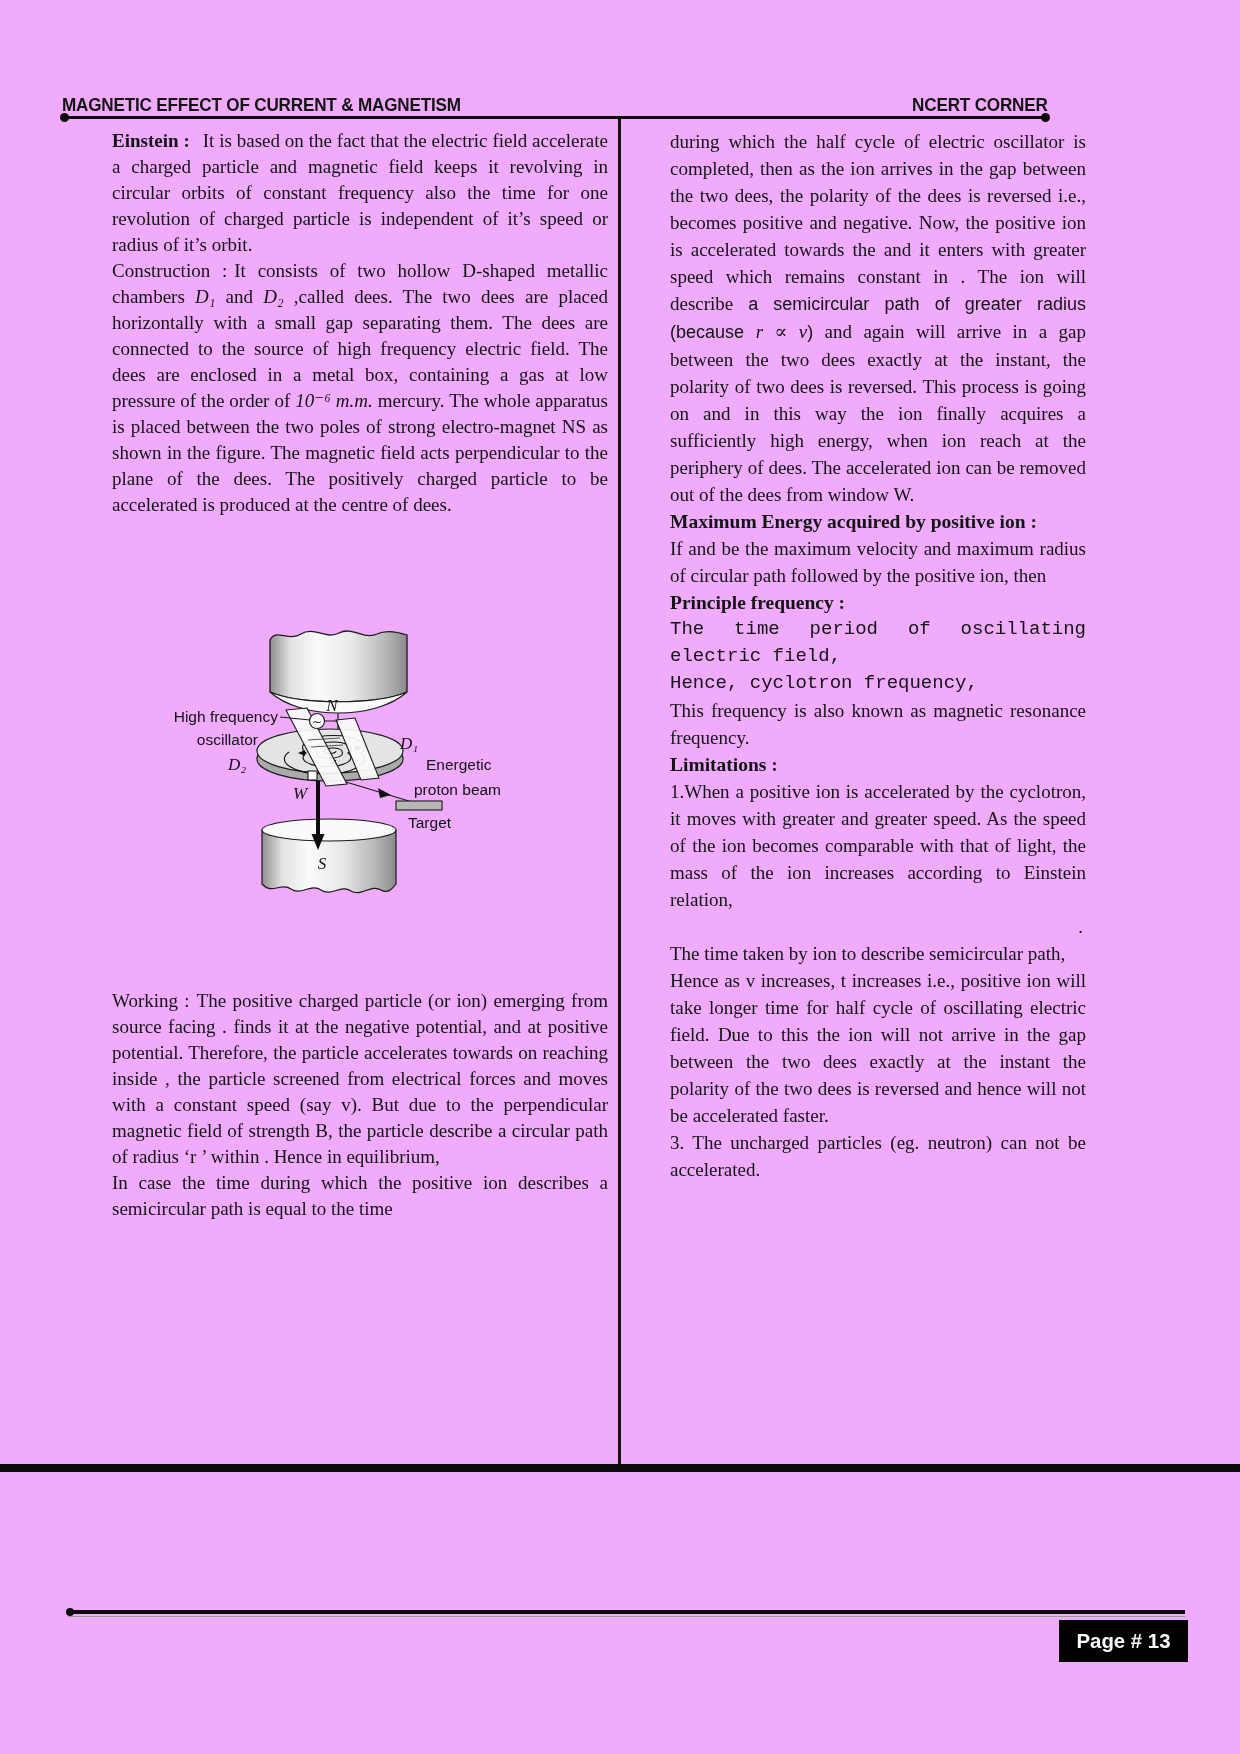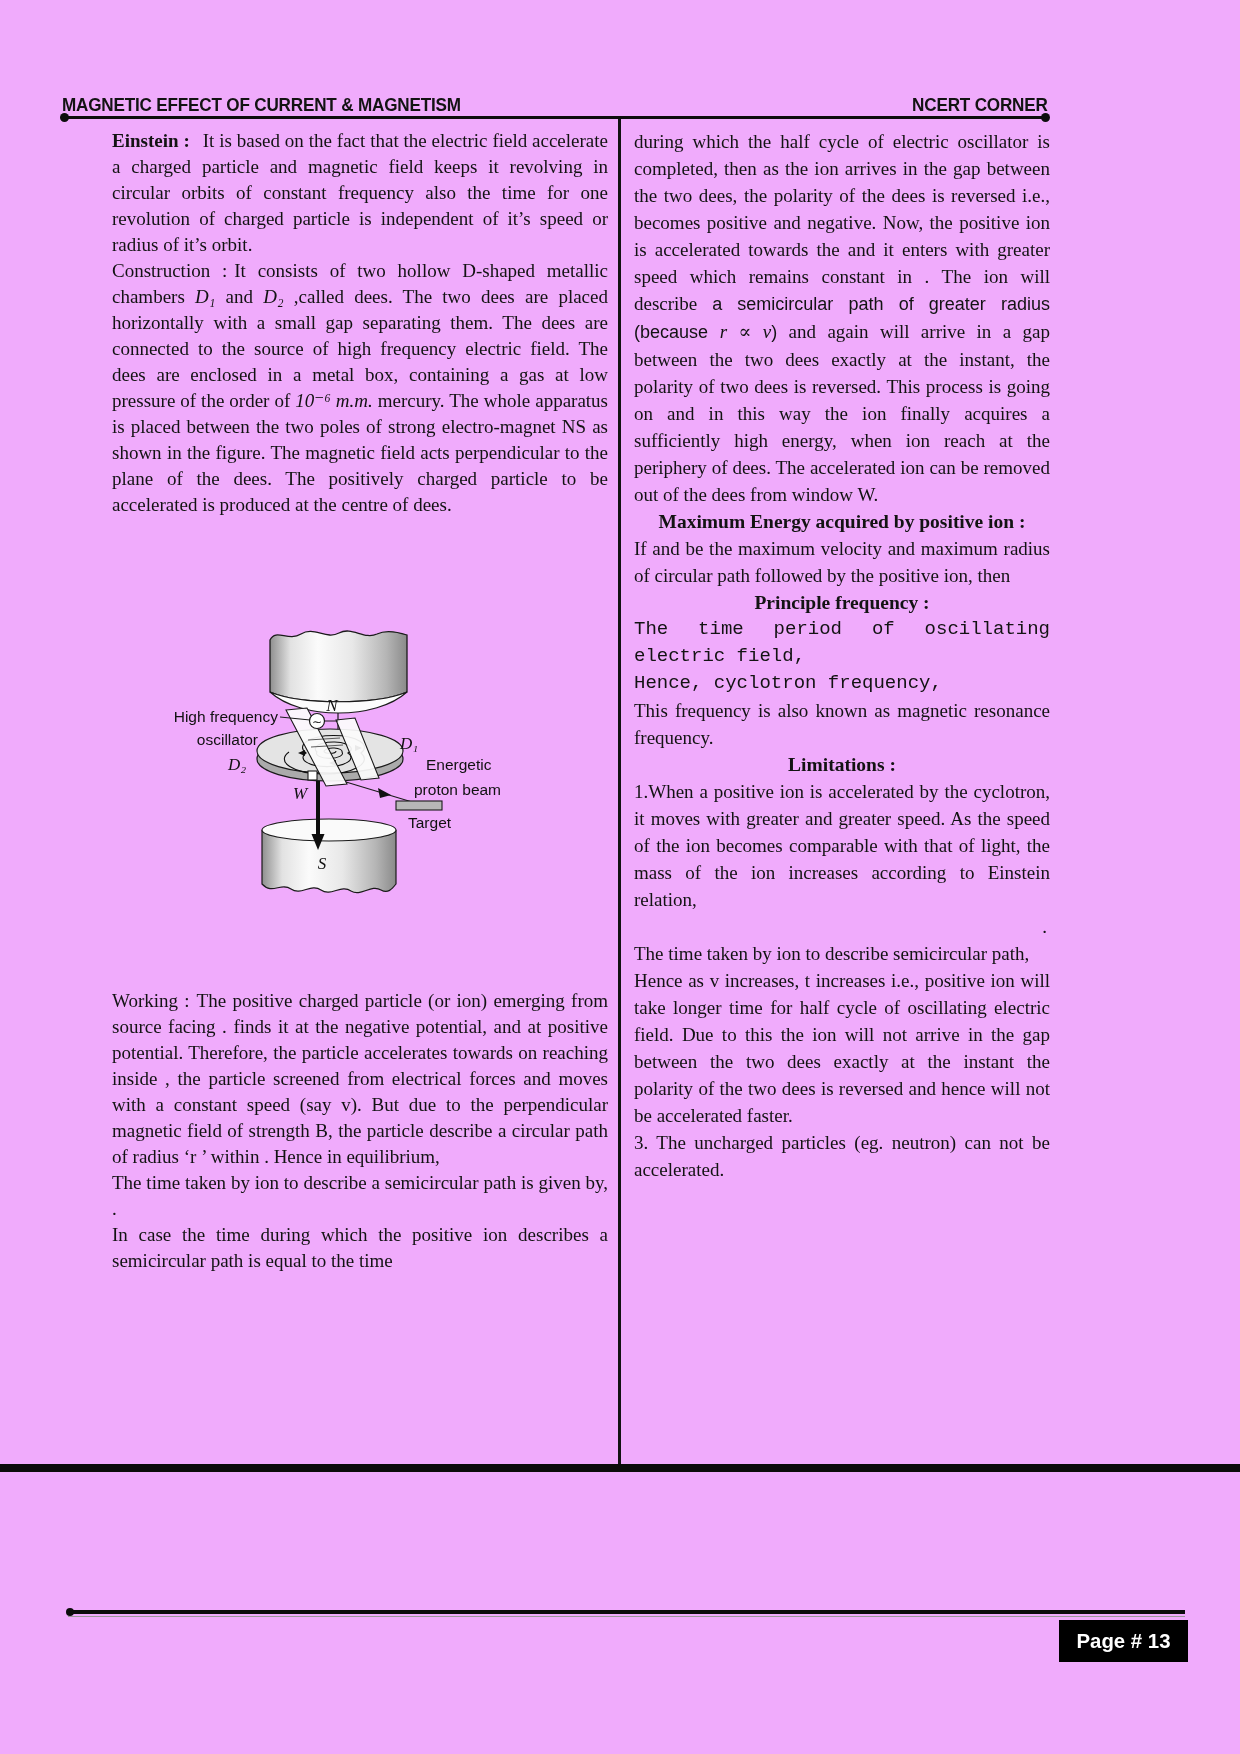--- a/index.html
+++ b/index.html
@@ -16,27 +16,27 @@
                transform:scaleX(0.9); transform-origin:right center; }
   .hdr-rule { position:absolute; left:62px; top:116px; width:986px; height:3px; background:#0d0d0d; }
   .hdr-rule::before, .hdr-rule::after { content:""; position:absolute; top:-3px; width:9px; height:9px;
                border-radius:50%; background:#0d0d0d; }
   .hdr-rule::before { left:-2px; } .hdr-rule::after { right:-2px; }
 
   
   .divider { position:absolute; left:618px; top:119px; width:3px; height:1346px; background:#121212; }
   .col { position:absolute; text-align:justify; }
   .col-left  { left:112px; top:128px; width:496px; font-size:19px; line-height:26px; }
-  .col-right { left:634px; top:128px; width:416px; font-size:19px; line-height:27px; }
+  .col-right { left:670px; top:128px; width:416px; font-size:19px; line-height:27px; }
   .col p { margin:0; }
   .plead { font-weight:700; padding-right:13px; }
   .plead-tight { font-weight:400; padding-right:7px; }
   .it { font-style:italic; }
   .sans { font-family:"Liberation Sans","DejaVu Sans",sans-serif; font-size:18px; }
-  .subhead { font-weight:700; font-size:19.5px; text-align:center; }
+  .subhead { font-weight:700; font-size:19.5px; text-align:left; }
 
   .lc-principle { margin-bottom:11px; }
   .diagram-wrap { height:390px; }
   .diagram-wrap svg { display:block; margin:80px 0 0 28px; }
   .lc-working { margin-bottom:20px; }
   .lc-where   { margin-bottom:18px; }
   .lc-time    { margin-bottom:15px; }
 
   .rc-cont  { margin-bottom:22px; }
   .rc-h1    { margin-bottom:13px; }
@@ -150,21 +150,20 @@
         <text x="160" y="201" text-anchor="middle" class="dlabel">W</text>
         <text x="286" y="172" class="slabel">Energetic</text>
         <text x="274" y="197" class="slabel">proton beam</text>
         <text x="268" y="230" class="slabel">Target</text>
       </svg>
     </div>
 
     <p class="lc-working"><span class="plead-tight">Working :</span><span>The positive charged particle (or ion) emerging from source facing . finds it at the negative potential, and at positive potential. Therefore, the particle accelerates towards on reaching inside , the particle screened from electrical forces and moves with a constant speed (say v). But due to the perpendicular magnetic field of strength B, the particle describe a circular path of radius ‘r ’ within . Hence in equilibrium,</span></p>
 
 
-    <p class="lc-time">The time taken by ion to describe a semicircular path is given by,  .</p>
 
     <p>In case the time  during which the positive ion describes a semicircular path is equal to the time</p>
   </div>
 
   <div class="col col-right">
 
     <p class="rc-cont"><span>during which the half cycle of electric oscillator is completed, then as the ion arrives in the gap between the two dees, the polarity of the dees is reversed i.e., becomes positive and negative. Now, the positive ion is accelerated towards the  and it enters  with greater speed which remains constant in . The ion will describe </span><span class="sans">a semicircular path of greater radius (because </span><span class="it">r ∝ v</span><span class="sans">)</span><span> and again will arrive in a gap between the two dees exactly at the instant, the polarity of two dees is reversed. This process is going on and in this way the ion finally acquires a sufficiently high energy, when ion reach at the periphery of dees. The accelerated ion can be removed  out of the dees from window W.</span></p>
 
     <p class="subhead rc-h1">Maximum Energy acquired by positive ion :</p>
     <p class="rc-body1">If  and  be the maximum velocity and maximum radius of circular path followed by the positive ion, then</p>

